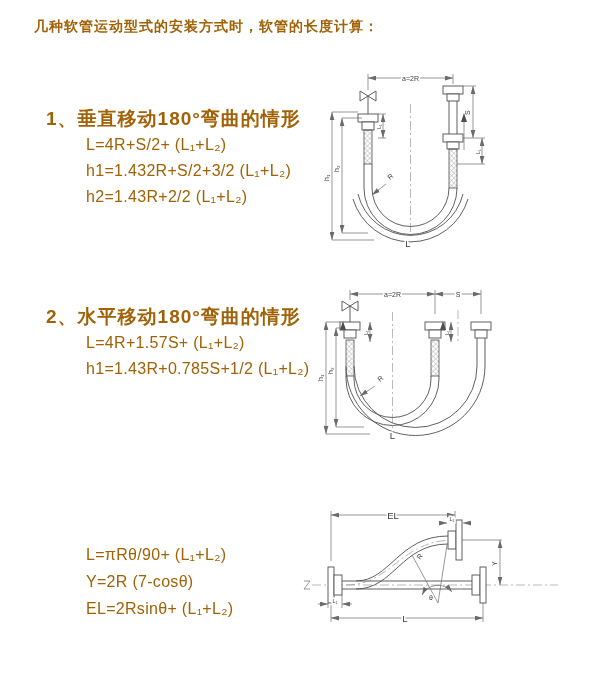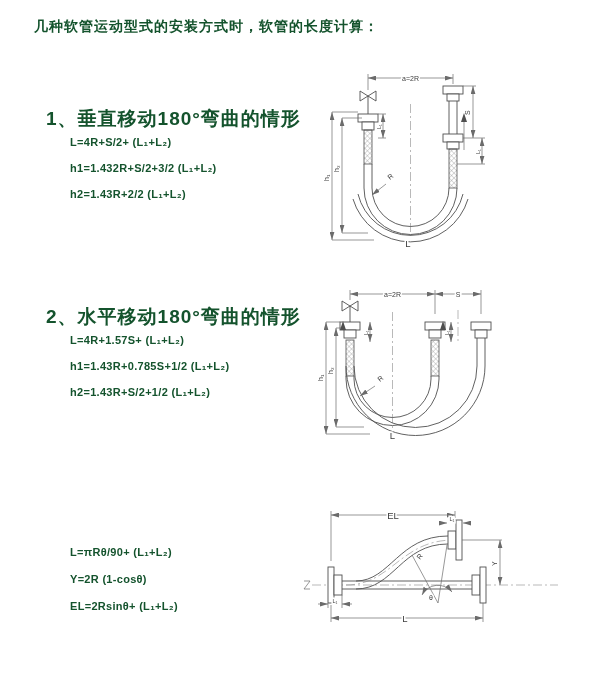--- a/index.html
+++ b/index.html
@@ -1,20 +1,20 @@
 <!DOCTYPE html>
 <html><head>
 <meta charset="utf-8">
 <style>
   html,body{margin:0;padding:0;background:#e8e8e8;}
   .page{position:relative;width:600px;height:675px;background:#ffffff;overflow:hidden;
-        font-family:"Liberation Sans", sans-serif;color:#14532d;}
+        font-family:"Liberation Sans", sans-serif;color:#a16207;}
   .title{position:absolute;left:34px;top:18px;font-size:14px;font-weight:bold;letter-spacing:1px;}
   .sec-head{position:absolute;left:46px;font-size:19px;font-weight:bold;letter-spacing:1px;}
-  .formula{position:absolute;left:70px;font-size:11px;letter-spacing:.3px;font-weight:bold;}
+  .formula{position:absolute;left:86px;font-size:16px;letter-spacing:.3px;}
   svg{position:absolute;}
   svg .ln{stroke:#4f4f4f;stroke-width:.9;fill:none;}
   svg .fit{stroke:#4f4f4f;stroke-width:.9;fill:#ffffff;}
   svg .dm{stroke:#6b6b6b;stroke-width:.7;fill:none;}
   svg .cl{stroke:#8a8a8a;stroke-width:.6;fill:none;stroke-dasharray:9 3 2 3;}
   svg text{fill:#3d3d3d;}
   svg .lb{font:7px "Liberation Sans",sans-serif;}
   svg .lbs{font:5.5px "Liberation Sans",sans-serif;}
   svg .lbb{font:9.5px "Liberation Sans",sans-serif;}
   svg .hl{stroke:#ffffff;stroke-width:3px;paint-order:stroke;}
@@ -28,24 +28,23 @@
   <div class="title">几种软管运动型式的安装方式时，软管的长度计算：</div>
 
   <div class="sec-head" style="top:106px">1、垂直移动180°弯曲的情形</div>
   <div class="formula" style="top:136px">L=4R+S/2+ (L₁+L₂)</div>
   <div class="formula" style="top:162px">h1=1.432R+S/2+3/2 (L₁+L₂)</div>
   <div class="formula" style="top:188px">h2=1.43R+2/2 (L₁+L₂)</div>
 
   <div class="sec-head" style="top:304px">2、水平移动180°弯曲的情形</div>
   <div class="formula" style="top:334px">L=4R+1.57S+ (L₁+L₂)</div>
   <div class="formula" style="top:360px">h1=1.43R+0.785S+1/2 (L₁+L₂)</div>
-  <div class="formula" style="top:386px">h2=1.43R+S/2+1/2 (L₁+L₂)</div>
 
   <div class="formula" style="top:546px">L=πRθ/90+ (L₁+L₂)</div>
-  <div class="formula" style="top:573px">Y=2R (1-cosθ)</div>
+  <div class="formula" style="top:573px">Y=2R (7-cosθ)</div>
   <div class="formula" style="top:600px">EL=2Rsinθ+ (L₁+L₂)</div>
 
   <svg style="left:308px;top:66px" width="292" height="196" viewBox="0 0 292 196">
     <defs>
       <pattern id="hx1" width="3.5" height="3.5" patternUnits="userSpaceOnUse" patternTransform="rotate(45)">
         <line x1="0" y1="0" x2="0" y2="3.5" stroke="#8a8a8a" stroke-width="0.6"></line>
         <line x1="0" y1="0" x2="3.5" y2="0" stroke="#8a8a8a" stroke-width="0.6"></line>
       </pattern>
       <marker id="ar1" viewBox="0 0 10 6" refX="10" refY="3" markerWidth="8" markerHeight="5" markerUnits="userSpaceOnUse" orient="auto-start-reverse">
         <path d="M0,0 L10,3 L0,6 Z" fill="#6b6b6b"></path>

